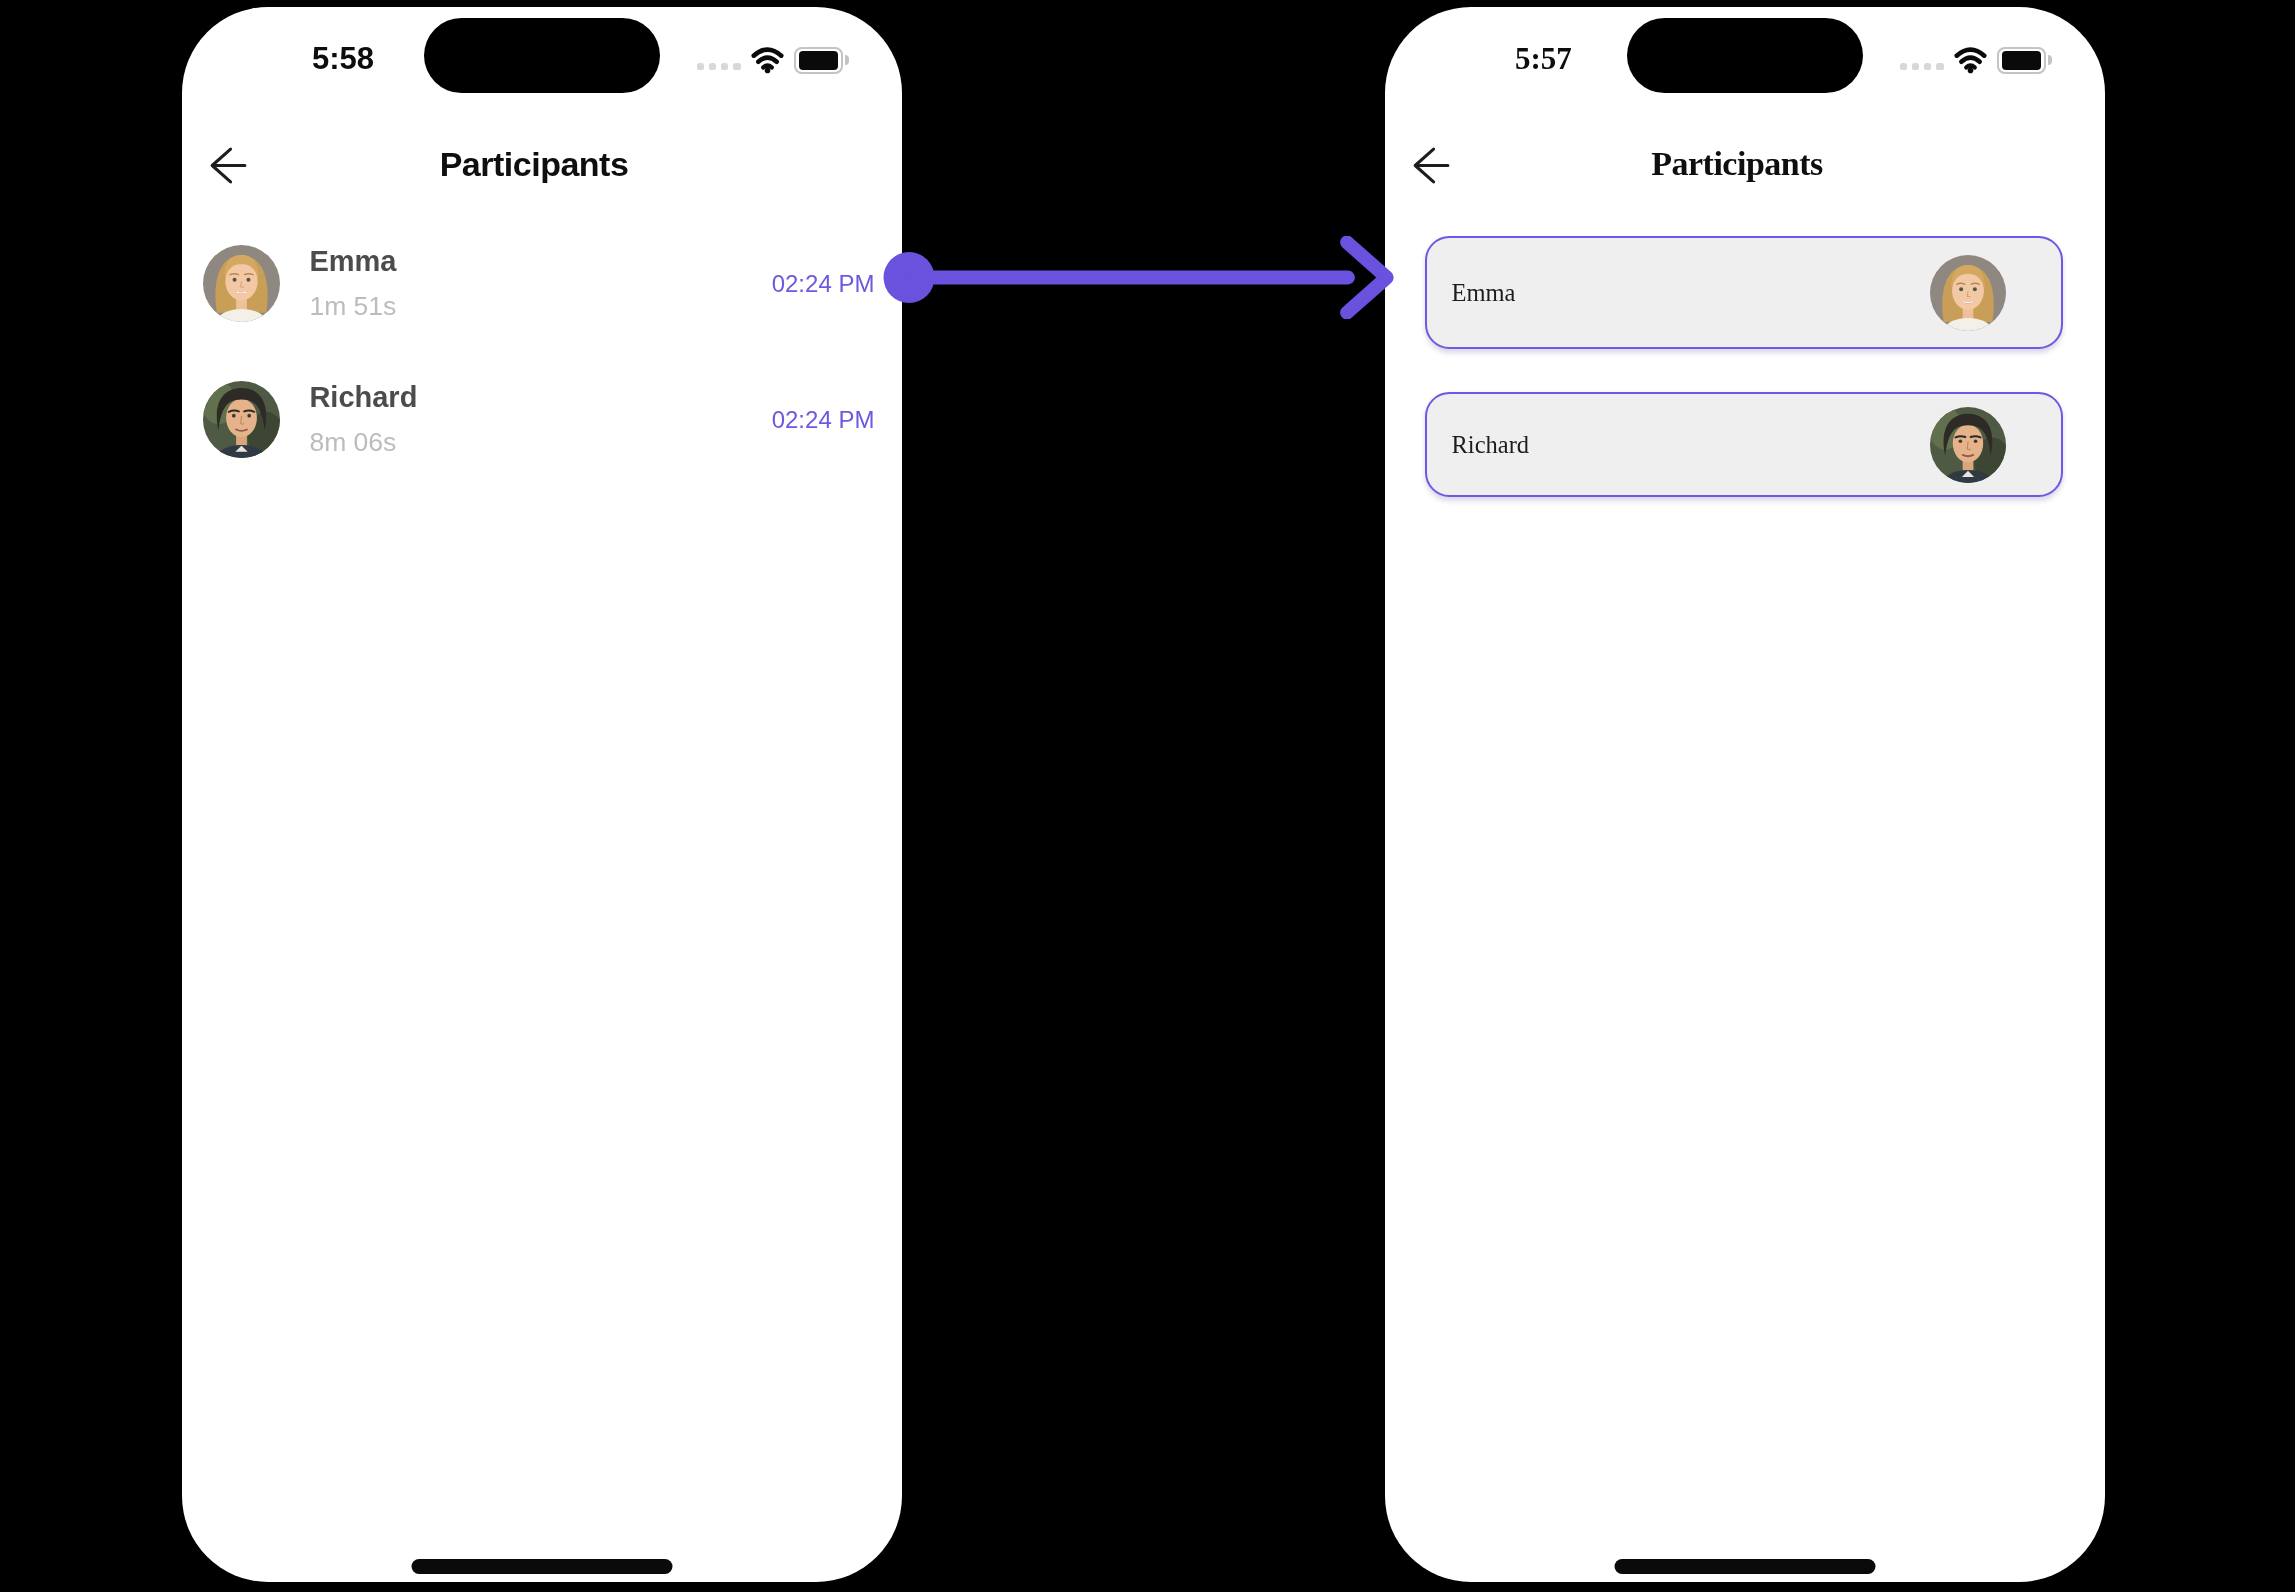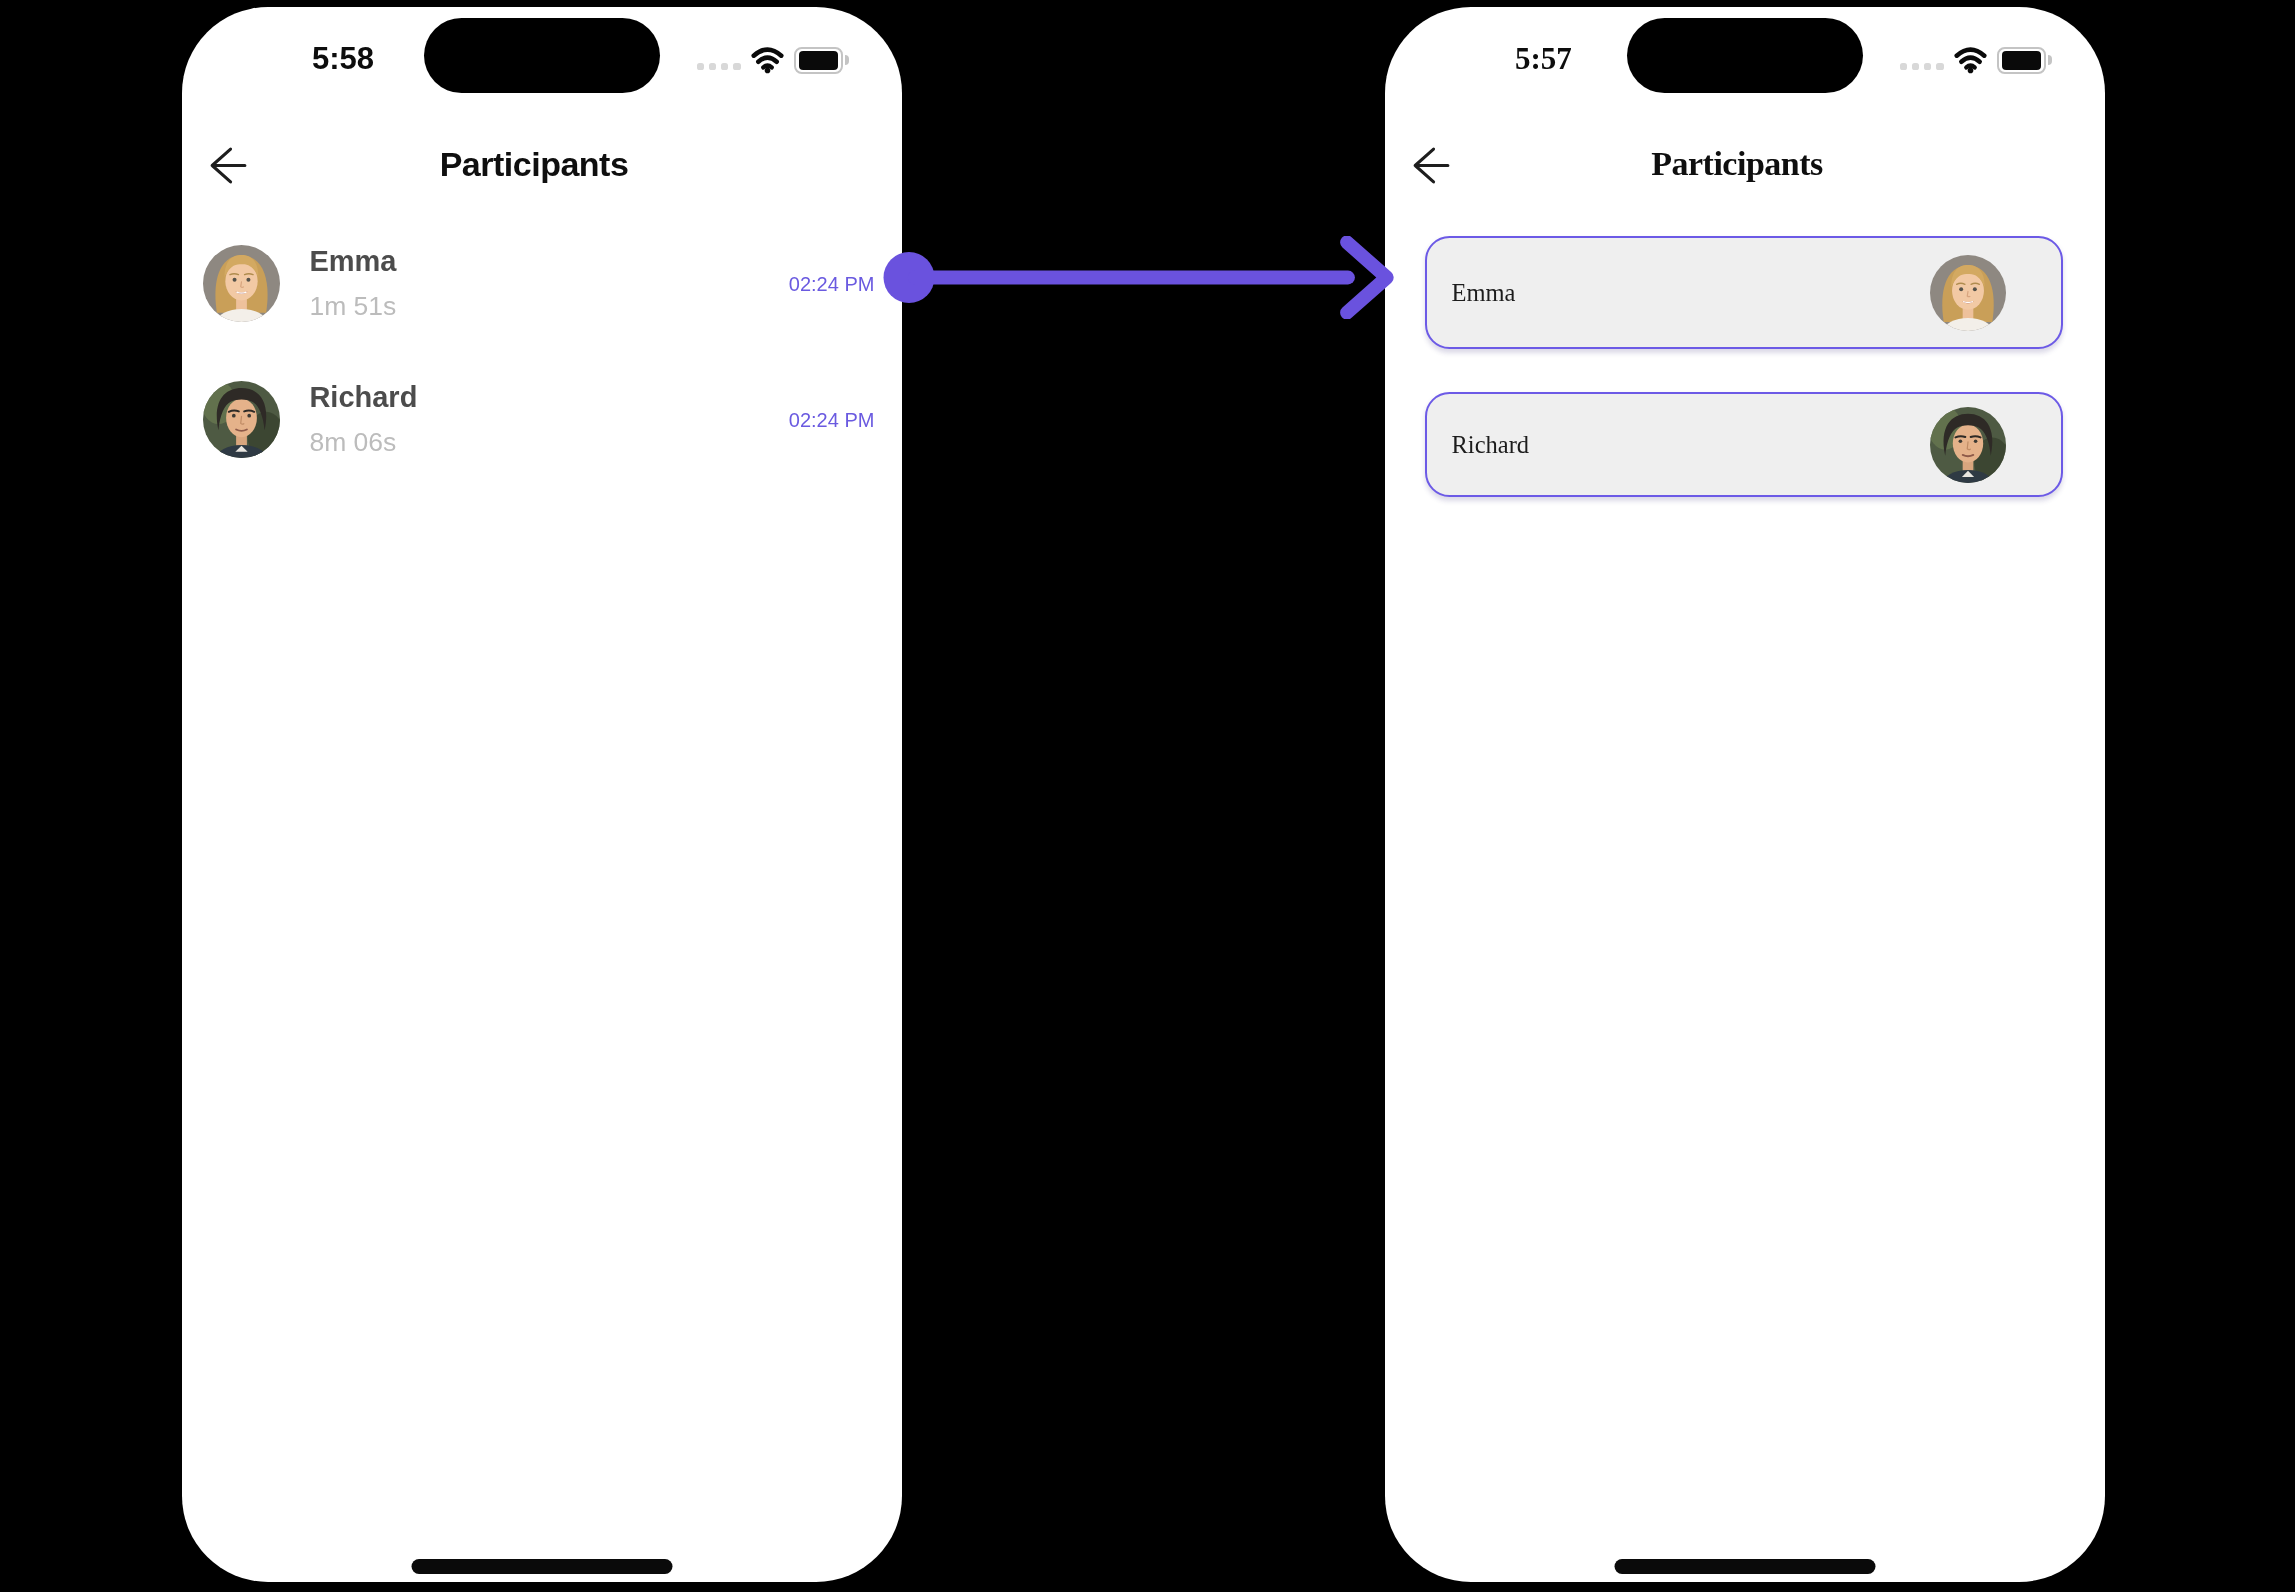--- a/index.html
+++ b/index.html
@@ -41,21 +41,21 @@
 
   
   .prow{position:absolute;left:21.4px;right:27.6px;height:87px;display:flex;align-items:center;}
   .prow-0{top:233px;}
   .prow-1{top:369px;}
   .avatar{width:77px;height:77px;border-radius:50%;overflow:hidden;flex:none;}
   .avatar svg{width:100%;height:100%;display:block;}
   .pinfo{margin-left:29px;display:flex;flex-direction:column;}
   .pname{font-size:29px;font-weight:700;color:#4c4c4c;line-height:1.02;}
   .pdur{margin-top:16.3px;font-size:26.5px;font-weight:400;color:#bcbcbc;line-height:1;}
-  .ptime{margin-left:auto;font-size:20px;color:#6a5ae0;line-height:1;}
+  .ptime{margin-left:auto;font-size:24px;color:#6a5ae0;line-height:1;}
 
   
   .card{position:absolute;left:40px;width:638px;box-sizing:border-box;background:#efefef;
         border:2px solid #6c5ae6;border-radius:24.5px;display:flex;align-items:center;
         padding:0 24.5px;box-shadow:0 3.1px 5.1px rgba(55,45,120,0.18);cursor:pointer;}
   .card-0{top:229px;height:113px;}
   .card-1{top:385px;height:105px;}
   .card-name{font-size:24.5px;font-weight:400;color:#1c1c1c;}
   .card-avatar{margin-left:auto;margin-right:31px;width:76px;height:76px;
                border-radius:50%;overflow:hidden;flex:none;}

